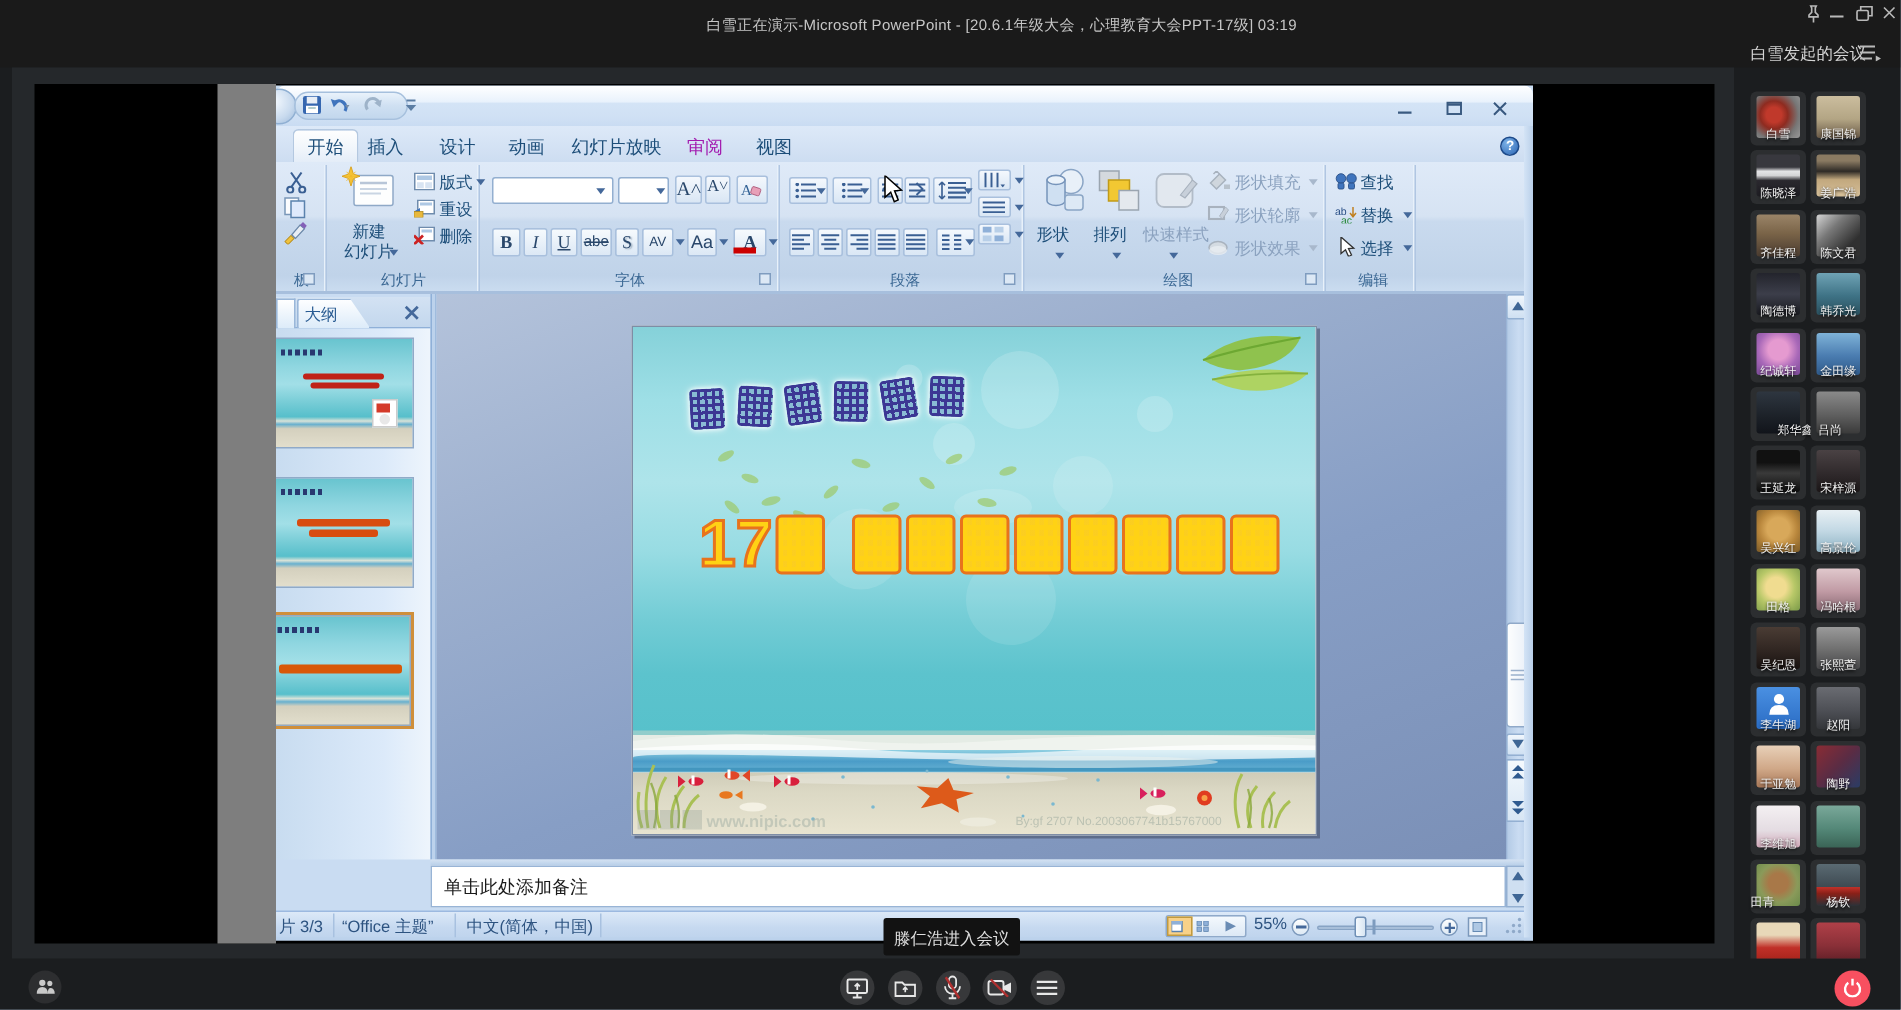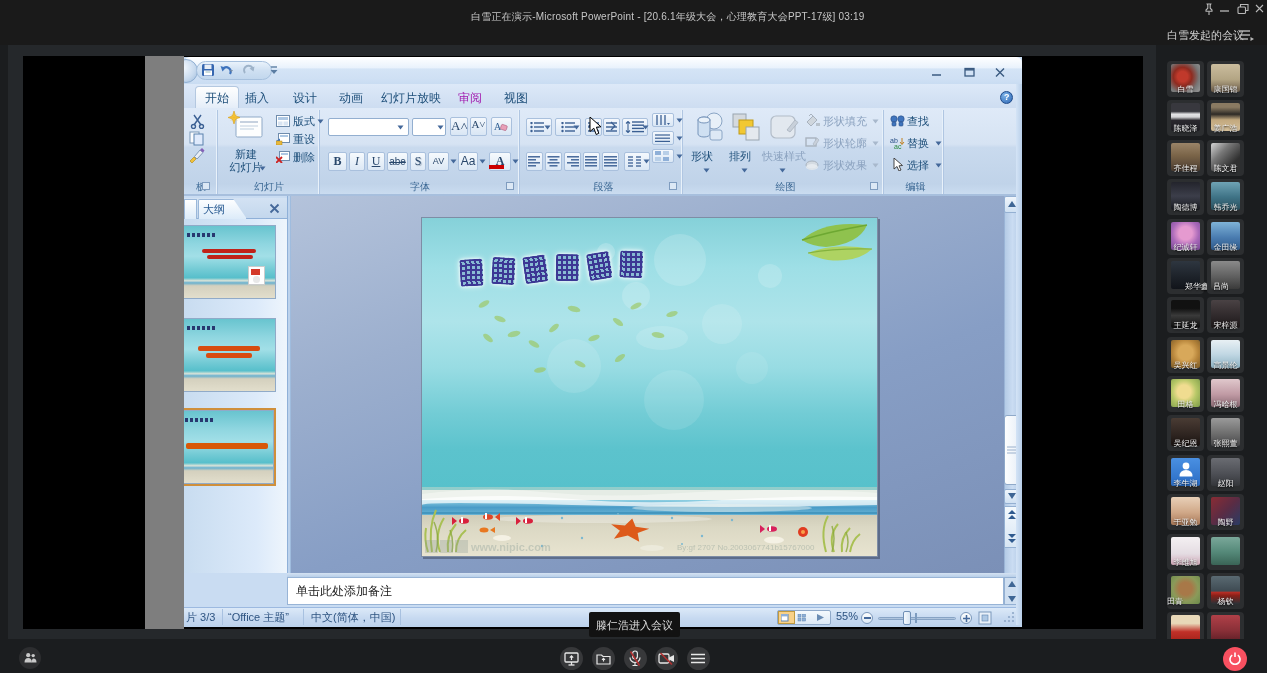--- a/index.html
+++ b/index.html
@@ -554,20 +554,24 @@
  <rect x="3" y="322" width="13" height="13" fill="#8a9a92" opacity=".6"></rect>
           <rect x="18" y="322" width="13" height="13" fill="#8a9a92" opacity=".6"></rect>
           <rect x="33" y="322" width="13" height="13" fill="#8a9a92" opacity=".6"></rect>
  <text x="49" y="333" font-size="11" font-weight="bold" fill="#a3b0a6" font-family="Liberation Sans">www.nipic.com</text>
  <text x="255" y="332" font-size="8" fill="#93a399" font-family="Liberation Sans">By:gf 2707   No.2003067741b15767000</text>
 </g>
 </svg>
 <div class="ab nw" style="left:33px;top:37px;transform:rotate(-3deg)">
 <span class="fn"></span><span class="fn" style="transform:rotate(6deg)"></span><span class="fn" style="transform:rotate(-5deg)"></span><span class="fn" style="transform:rotate(4deg)"></span><span class="fn" style="transform:rotate(-6deg)"></span><span class="fn" style="transform:rotate(5deg)"></span>
 </div>
+<div class="ab nw" style="left:44px;top:125px">
+<span style="font-size:44px;font-weight:bold;color:#ffd215;-webkit-text-stroke:2px #e8731c;font-family:'Liberation Sans';letter-spacing:0;vertical-align:top;line-height:40px">17</span><span class="fy" style="margin-left:2px"></span>
+<span class="fy" style="margin-left:12px"></span><span class="fy"></span><span class="fy"></span><span class="fy"></span><span class="fy"></span><span class="fy"></span><span class="fy"></span><span class="fy"></span>
+</div>
 </div>
 <div class="ab" style="left:820px;top:139px;width:16px;height:377px;background:linear-gradient(90deg,#b4cbe6,#cadcf2 50%,#b4cbe6);border-left:1px solid #9ab4d6"></div>
 <div class="ab" style="left:820px;top:139px;width:16px;height:17px;background:linear-gradient(#f0f6fc,#cfe0f2);border:1px solid #94b0d2;border-radius:2px"></div>
 <svg class="ab" style="left:824px;top:144px" width="8" height="6" viewBox="0 0 8 6">
       <path d="M4 0 L8 6 L0 6 Z" fill="#3f6695"></path>
     </svg>
 <div class="ab" style="left:820px;top:358px;width:16px;height:70px;background:linear-gradient(90deg,#fdfefe,#e8eff8);border:1px solid #8fa9c9;border-radius:3px"></div>
 <svg class="ab" style="left:823px;top:389px" width="10" height="8" viewBox="0 0 10 8">
       <g stroke="#9ab0cc" stroke-width="1">
         <line x1="0" y1="1" x2="10" y2="1"></line>
@@ -730,21 +734,21 @@
     <div class="ab" style="left:15px;top:172px;width:29px;height:28px;border-radius:2px;background:radial-gradient(circle at 50% 40%,#e59ad0 0 30%,#a868b8 60%,#7a4a98)"></div>
     <div class="ab nw" style="left:11px;top:192px;width:37px;text-align:center;font-size:8px;color:#f2f2f2;text-shadow:0 1px 2px #000">纪诚轩</div>
     <div class="ab" style="left:51px;top:169px;width:37px;height:36px;border-radius:4px;background:#2c2e30"></div>
     <div class="ab" style="left:55px;top:172px;width:29px;height:28px;border-radius:2px;background:linear-gradient(180deg,#7fb3d8,#4a7cb0 55%,#2f5a8a)"></div>
     <div class="ab nw" style="left:51px;top:192px;width:37px;text-align:center;font-size:8px;color:#f2f2f2;text-shadow:0 1px 2px #000">金田缘</div>
     <div class="ab" style="left:11px;top:208px;width:37px;height:36px;border-radius:4px;background:#2c2e30"></div>
     <div class="ab" style="left:15px;top:211px;width:29px;height:28px;border-radius:2px;background:linear-gradient(180deg,#2e3640,#1c2128 60%,#11141a)"></div>
     <div class="ab nw" style="left:29px;top:231px;width:37px;text-align:left;font-size:8px;color:#f2f2f2;text-shadow:0 1px 2px #000">郑华鑫</div>
     <div class="ab" style="left:51px;top:208px;width:37px;height:36px;border-radius:4px;background:#2c2e30"></div>
     <div class="ab" style="left:55px;top:211px;width:29px;height:28px;border-radius:2px;background:linear-gradient(180deg,#8a8a8a,#606060 55%,#3a3a3a)"></div>
-    <div class="ab nw" style="left:36px;top:231px;width:37px;text-align:right;font-size:8px;color:#f2f2f2;text-shadow:0 1px 2px #000">吕尚</div>
+    <div class="ab nw" style="left:56px;top:231px;width:37px;text-align:left;font-size:8px;color:#f2f2f2;text-shadow:0 1px 2px #000">吕尚</div>
     <div class="ab" style="left:11px;top:247px;width:37px;height:36px;border-radius:4px;background:#2c2e30"></div>
     <div class="ab" style="left:15px;top:250px;width:29px;height:28px;border-radius:2px;background:linear-gradient(180deg,#111 30%,#3a3a3a 55%,#0d0d0d)"></div>
     <div class="ab nw" style="left:11px;top:270px;width:37px;text-align:center;font-size:8px;color:#f2f2f2;text-shadow:0 1px 2px #000">王延龙</div>
     <div class="ab" style="left:51px;top:247px;width:37px;height:36px;border-radius:4px;background:#2c2e30"></div>
     <div class="ab" style="left:55px;top:250px;width:29px;height:28px;border-radius:2px;background:linear-gradient(180deg,#4a4244,#2e282a 60%,#1c1718)"></div>
     <div class="ab nw" style="left:51px;top:270px;width:37px;text-align:center;font-size:8px;color:#f2f2f2;text-shadow:0 1px 2px #000">宋梓源</div>
     <div class="ab" style="left:11px;top:287px;width:37px;height:36px;border-radius:4px;background:#2c2e30"></div>
     <div class="ab" style="left:15px;top:290px;width:29px;height:28px;border-radius:2px;background:radial-gradient(circle at 50% 45%,#d8a85a 0 35%,#b8863c 60%,#7a5a28)"></div>
     <div class="ab nw" style="left:11px;top:310px;width:37px;text-align:center;font-size:8px;color:#f2f2f2;text-shadow:0 1px 2px #000">吴兴红</div>
     <div class="ab" style="left:51px;top:287px;width:37px;height:36px;border-radius:4px;background:#2c2e30"></div>

